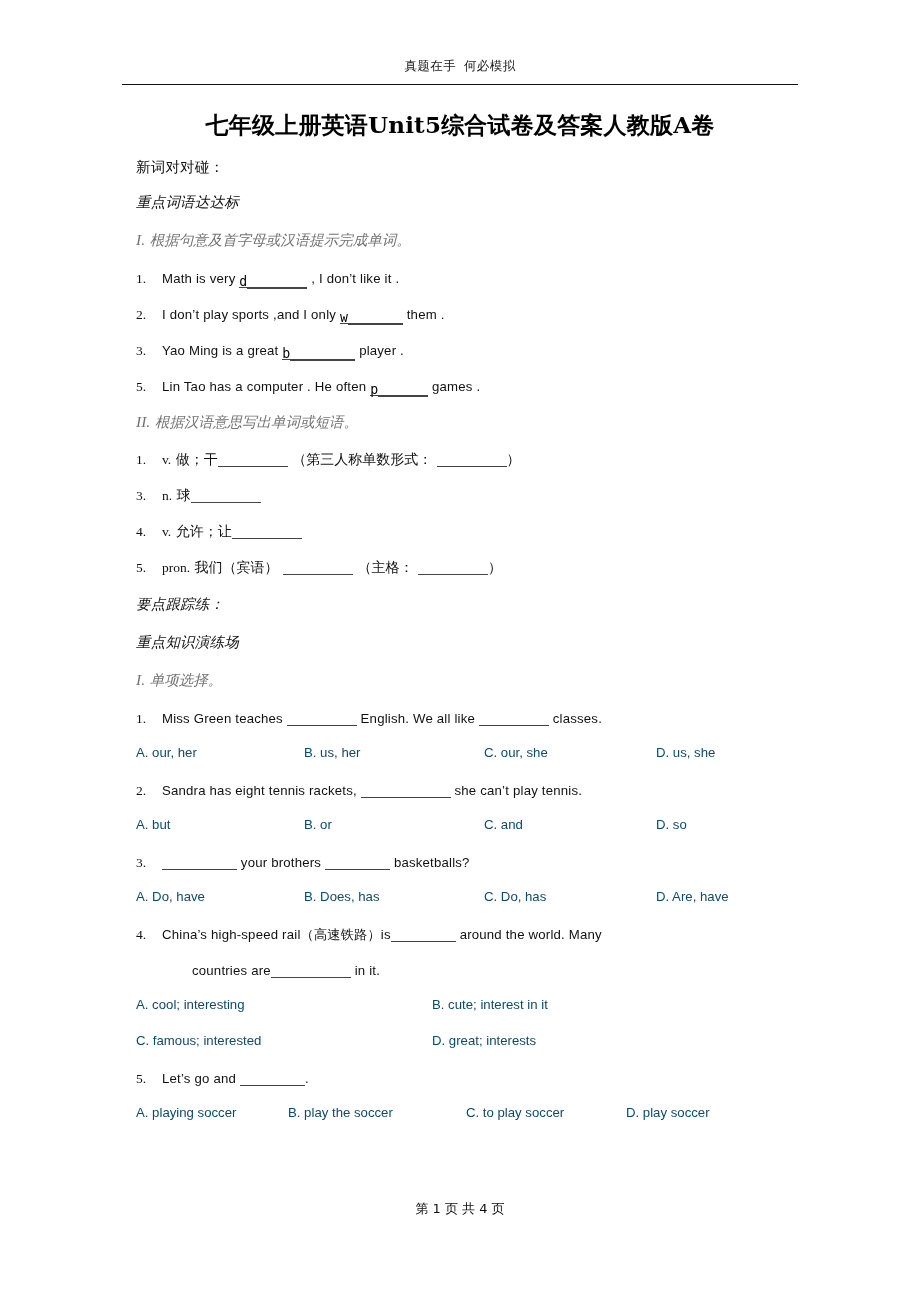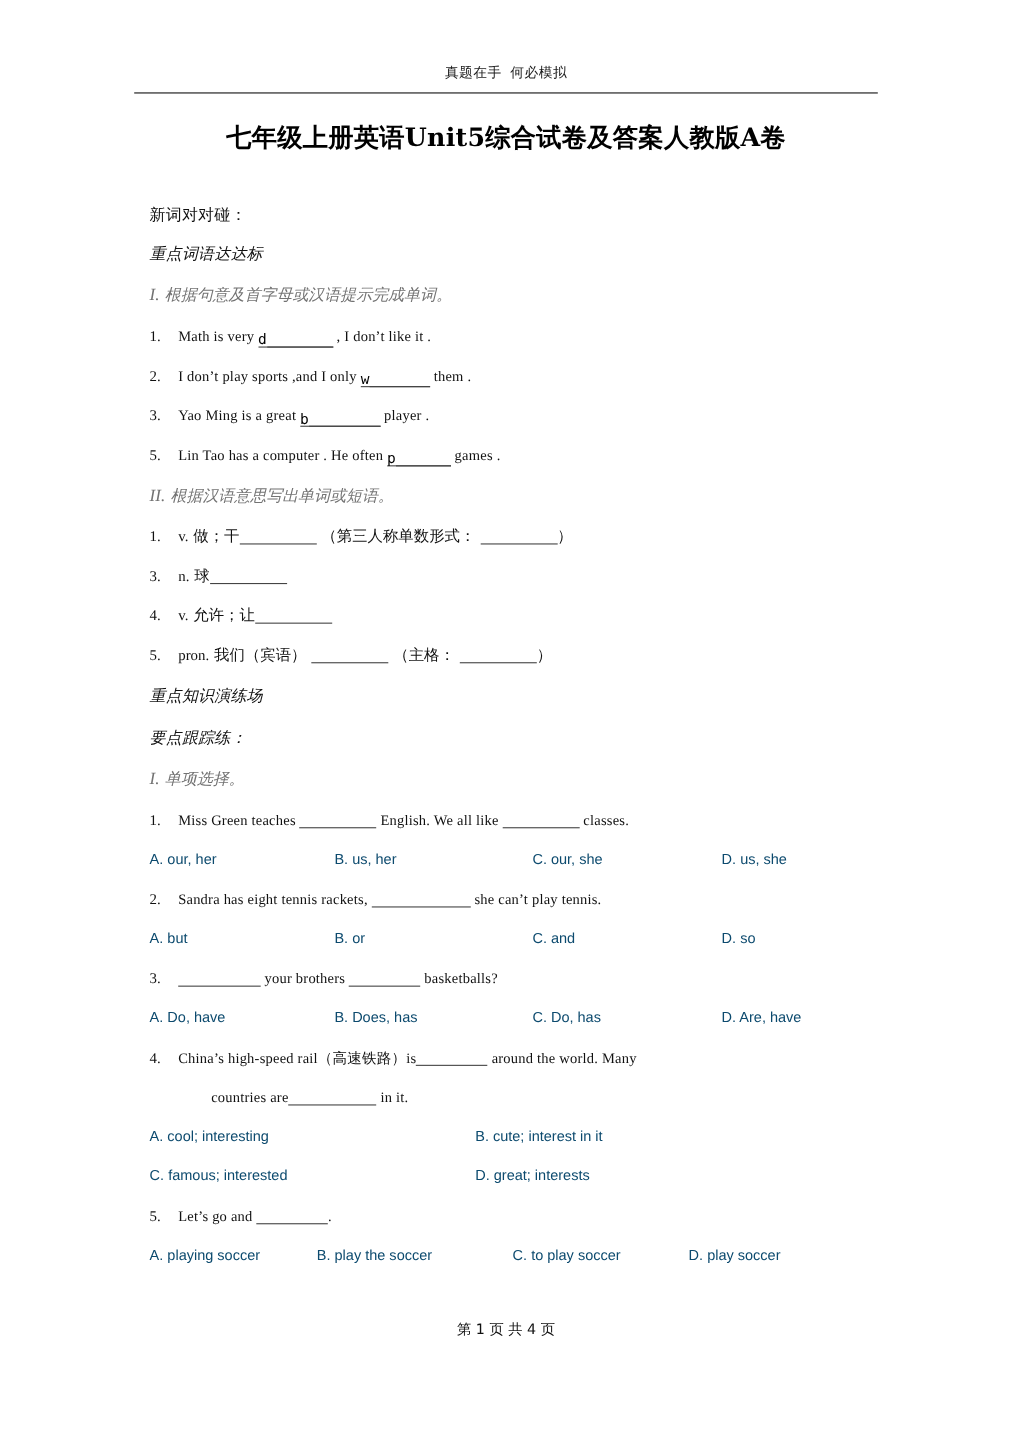--- a/index.html
+++ b/index.html
@@ -67,21 +67,21 @@
     width: 660px;
   }
 
   
   .line {
     position: relative;
     height: 36px;
     white-space: nowrap;
   }
   .line.h38 { height: 38px; font-style: italic; }
-  .line.h35 { height: 35px; margin-top: 28px; }
+  .line.h35 { height: 35px; }
 
   
   .cn {
     font-family: "DejaVu Sans", "Liberation Sans", sans-serif;
     font-size: 14.5px;
     letter-spacing: 0.2px;
     color: #111;
   }
 
   
@@ -107,21 +107,21 @@
   }
   .num {
     display: inline-block;
     width: 26px;
     font-family: "Liberation Serif", "DejaVu Serif", serif;
     font-size: 13.5px;
     color: #111;
     vertical-align: baseline;
   }
   .en {
-    font-family: Liberation Serif, serif;
+    font-family: Liberation Sans, sans-serif;
     font-size: 13.2px;
     letter-spacing: 0.2px;
     color: #111;
   }
   .cn-item {
     font-family: "DejaVu Sans", "Liberation Sans", sans-serif;
     font-size: 14px;
     color: #111;
   }
   .cn-item .lat {
@@ -241,22 +241,22 @@
     </div>
 
     <div class="item cn-item">
       <span class="num">4.</span><span class="lat">v.</span>&nbsp;<span>允许；让</span><span class="blank b70"></span>
     </div>
 
     <div class="item cn-item">
       <span class="num">5.</span><span class="lat">pron.</span>&nbsp;<span>我们（宾语）</span>&nbsp;<span class="blank b70"></span>&nbsp;<span>（主格：</span>&nbsp;<span class="blank b70"></span><span>）</span>
     </div>
 
+    <div class="line h38 cn">要点跟踪练：</div>
     <div class="line h38 cn">重点知识演练场</div>
-    <div class="line h38 cn">要点跟踪练：</div>
 
     <div class="line h38 sec">
       <span class="rn">I.</span>
       <span class="cntext">单项选择。</span>
     </div>
 
     <div class="item">
       <span class="num">1.</span><span class="en">Miss Green teaches </span><span class="blank b70"></span><span class="en"> English. We all like </span><span class="blank b70"></span><span class="en"> classes.</span>
     </div>
     <div class="opts">

